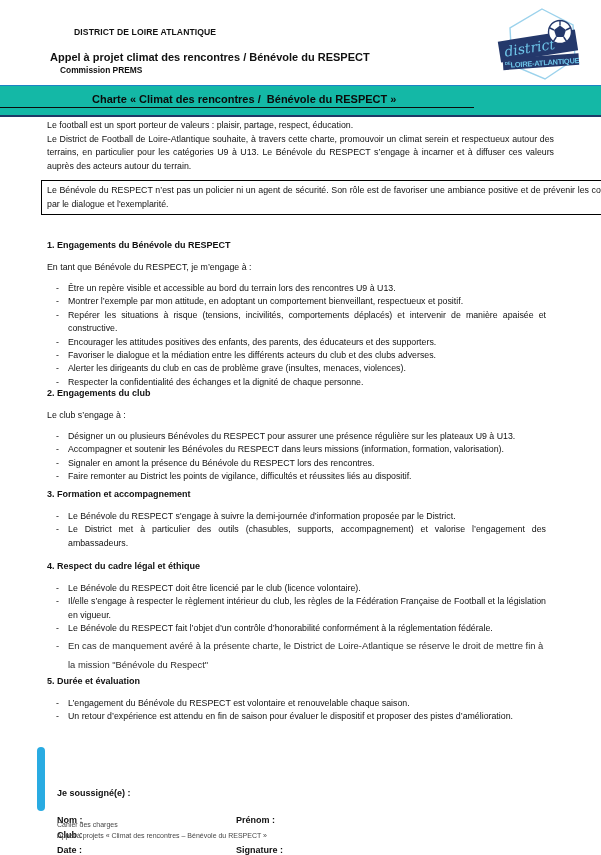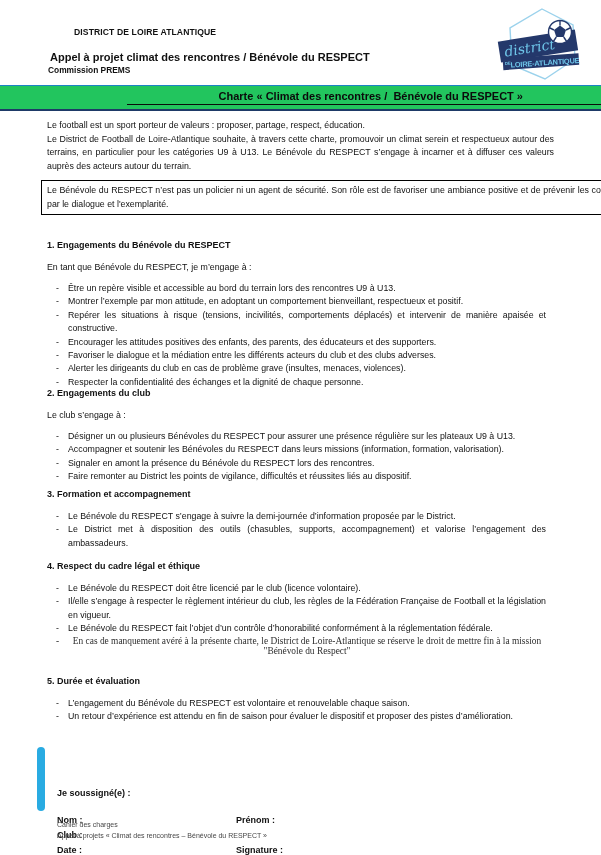--- a/index.html
+++ b/index.html
@@ -12,29 +12,29 @@
     font-family: "Liberation Sans", sans-serif;
     color: #111;
     overflow: hidden;
   }
   
   .org {
     position: absolute; left: 58px; top: 27px;
     font-size: 8.6px; font-weight: bold; letter-spacing: .1px; padding-left: 16px;
   }
   .sub1 { position: absolute; left: 50px; top: 51px; font-size: 11px; font-weight: bold; }
-  .sub2 { position: absolute; left: 48px; top: 65px; font-size: 8.4px; font-weight: bold; }
+  .sub2 { position: absolute; left: 60px; top: 65px; font-size: 8.4px; font-weight: bold; }
   .logo { position: absolute; right: 16px; top: 6px; width: 88px; height: 76px; }
   
   .banner {
-    position: absolute; left: 0; top: 85px; width: 601px; height: 26px;
-    background: #22c55e;
+    position: absolute; left: 0; top: 85px; width: 601px; height: 32px;
+    background: #14b8a6;
     border-top: 1px solid #1d83c4;
     border-bottom: 2px solid #1e3a67;
-    display: flex; align-items: center; justify-content: flex-end;
+    display: flex; align-items: center; justify-content: flex-start;
   }
   .banner-title {
     font-size: 11px; font-weight: bold; color: #0b0b0b;
     white-space: pre;
     padding: 0 78px 2px 92px;
     border-bottom: 1.6px solid #0b0b0b;
   }
   
   .bodytext { font-size: 8.8px; line-height: 13.5px; text-align: justify; }
   .intro { position: absolute; left: 47px; top: 119px; width: 507px; }
@@ -47,23 +47,23 @@
   .sec { position: absolute; left: 47px; width: 507px; }
   .sec h3 { font-size: 9px; font-weight: bold; line-height: 13px; margin: 0 0 9px 0; }
   .sec .lead { font-size: 8.8px; line-height: 13px; margin: 0; }
   .sec ul { list-style: none; margin: 8px; padding: 0; }
   .sec li {
     position: relative; padding-left: 13px;
     font-size: 8.8px; line-height: 13.4px; text-align: justify;
   }
   .sec li::before { content: "-"; position: absolute; left: 1px; top: 0; }
   .sec li.alt-font {
-    font-family: Liberation Serif, serif;
-    font-size: 9.4px; line-height: 10px;
-    color: #2e2e2e; text-align: center;
+    font-family: Liberation Sans, sans-serif;
+    font-size: 9.4px; line-height: 19px;
+    color: #2e2e2e; text-align: left;
   }
   .s1 { top: 239px; } .s2 { top: 387px; } .s3 { top: 488px; }
   .s4 { top: 560px; } .s5 { top: 675px; }
   
   .sig-bar {
     position: absolute; left: 37px; top: 747px;
     width: 8px; height: 64px; border-radius: 4px;
     background: #29abe2;
   }
   .sig { position: absolute; left: 57px; top: 787px; width: 400px; font-size: 9px; font-weight: bold; }
@@ -98,21 +98,21 @@
       <text x="8" y="56.5" font-size="4.2" font-weight="bold" fill="#6ec5e9" font-family="Liberation Sans, sans-serif">DE</text>
       <text x="13.5" y="59.5" font-size="7.4" font-weight="bold" fill="#6ec5e9" letter-spacing="-0.2" font-family="Liberation Sans, sans-serif">LOIRE-ATLANTIQUE</text>
     </g>
   </svg>
 
   <div class="banner">
     <span class="banner-title">Charte « Climat des rencontres /  Bénévole du RESPECT »</span>
   </div>
 
   <div class="intro bodytext">
-    <p>Le football est un sport porteur de valeurs : proposer, partage, respect, éducation.</p>
+    <p>Le football est un sport porteur de valeurs : plaisir, partage, respect, éducation.</p>
     <p>Le District de Football de Loire-Atlantique souhaite, à travers cette charte, promouvoir un climat serein et respectueux autour des terrains, en particulier pour les catégories U9 à U13. Le Bénévole du RESPECT s’engage à incarner et à diffuser ces valeurs auprès des acteurs autour du terrain.</p>
   </div>
 
   <div class="hbox">Le Bénévole du RESPECT n’est pas un policier ni un agent de sécurité. Son rôle est de favoriser une ambiance positive et de prévenir les conflits par le dialogue et l'exemplarité.</div>
 
   <div class="sec s1">
     <h3>1. Engagements du Bénévole du RESPECT</h3>
     <p class="lead">En tant que Bénévole du RESPECT, je m’engage à :</p>
     <ul>
       <li>Être un repère visible et accessible au bord du terrain lors des rencontres U9 à U13.</li>
@@ -133,21 +133,21 @@
       <li>Accompagner et soutenir les Bénévoles du RESPECT dans leurs missions (information, formation, valorisation).</li>
       <li>Signaler en amont la présence du Bénévole du RESPECT lors des rencontres.</li>
       <li>Faire remonter au District les points de vigilance, difficultés et réussites liés au dispositif.</li>
     </ul>
   </div>
 
   <div class="sec s3">
     <h3>3. Formation et accompagnement</h3>
     <ul>
       <li>Le Bénévole du RESPECT s’engage à suivre la demi-journée d’information proposée par le District.</li>
-      <li>Le District met à disposition des outils (chasubles, supports, accompagnement) et valorise l’engagement des ambassadeurs.</li>
+      <li>Le District met à particulier des outils (chasubles, supports, accompagnement) et valorise l’engagement des ambassadeurs.</li>
     </ul>
   </div>
 
   <div class="sec s4">
     <h3>4. Respect du cadre légal et éthique</h3>
     <ul>
       <li>Le Bénévole du RESPECT doit être licencié par le club (licence volontaire).</li>
       <li>Il/elle s’engage à respecter le règlement intérieur du club, les règles de la Fédération Française de Football et la législation en vigueur.</li>
       <li>Le Bénévole du RESPECT fait l’objet d’un contrôle d’honorabilité conformément à la réglementation fédérale.</li>
       <li class="alt-font">En cas de manquement avéré à la présente charte, le District de Loire-Atlantique se réserve le droit de mettre fin à la mission "Bénévole du Respect"</li>

